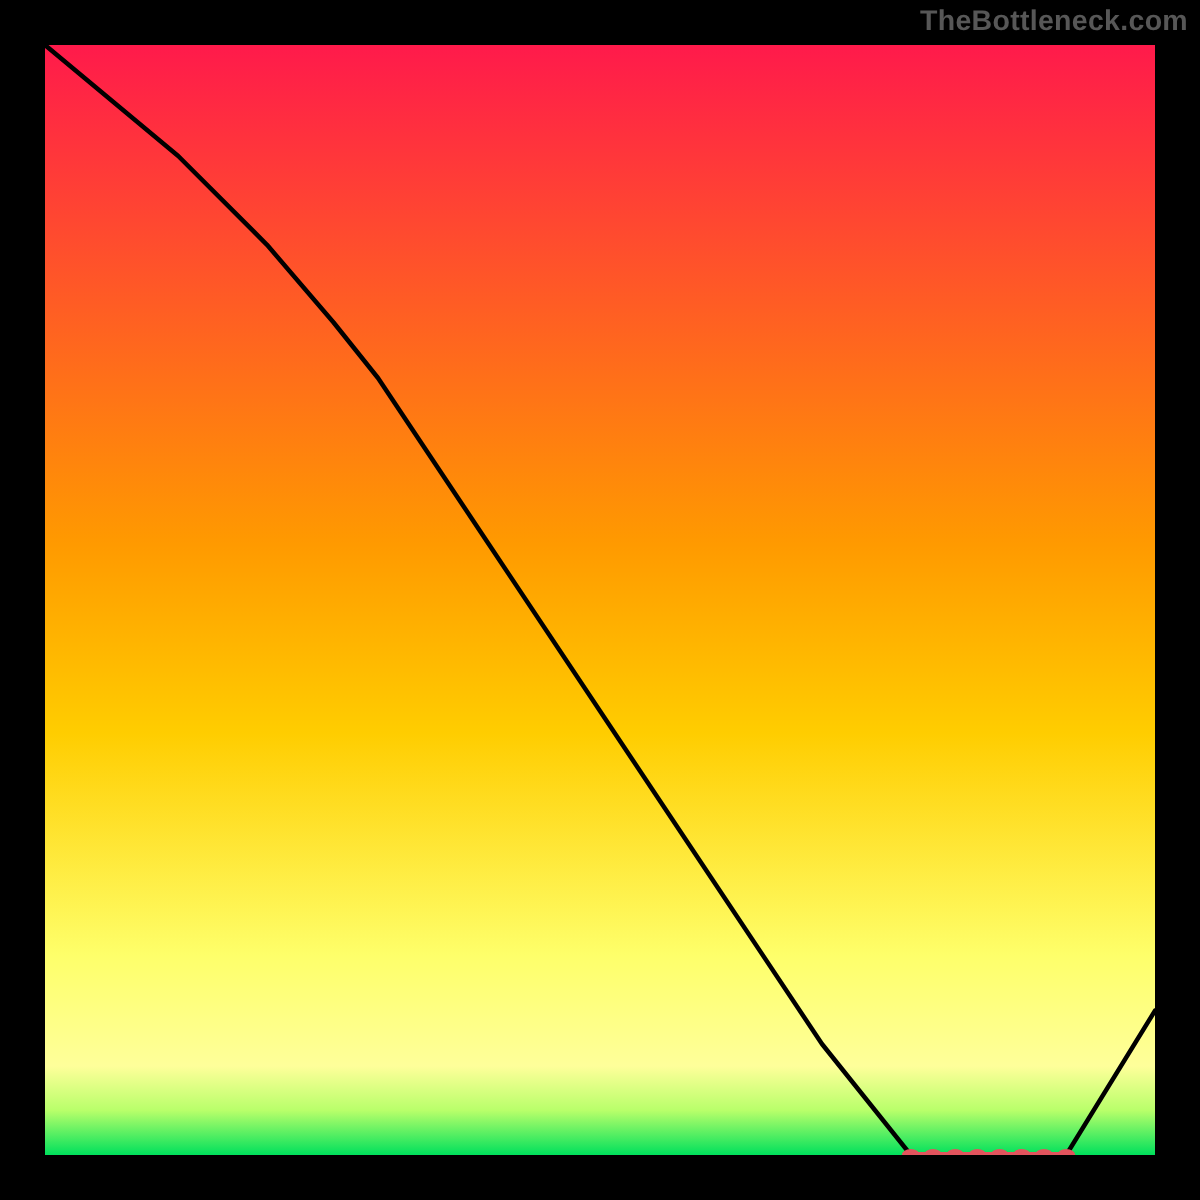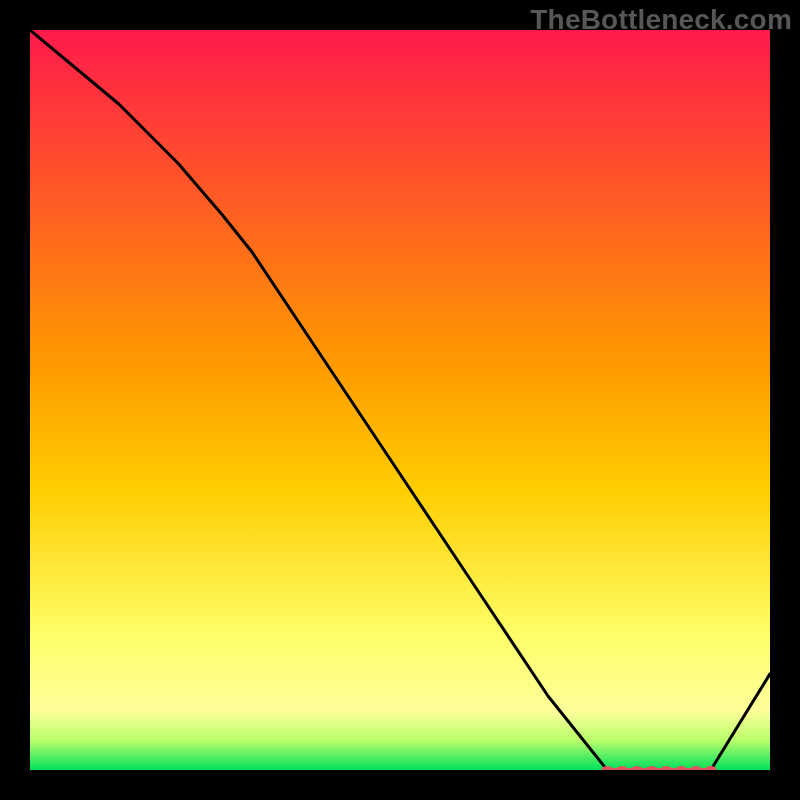--- a/index.html
+++ b/index.html
@@ -8,21 +8,21 @@
     position: relative;
     width: 800px;
     height: 800px;
     background: #000;
   }
   .attribution {
     position: absolute;
     top: 4px;
     right: 8px;
     font-family: Arial, Helvetica, sans-serif;
-    font-size: 28px;
+    font-size: 19px;
     font-weight: 600;
     color: #575757;
     letter-spacing: 0.2px;
   }
   .plot {
     position: absolute;
     left: 30px;
     top: 30px;
     width: 740px;
     height: 740px;

